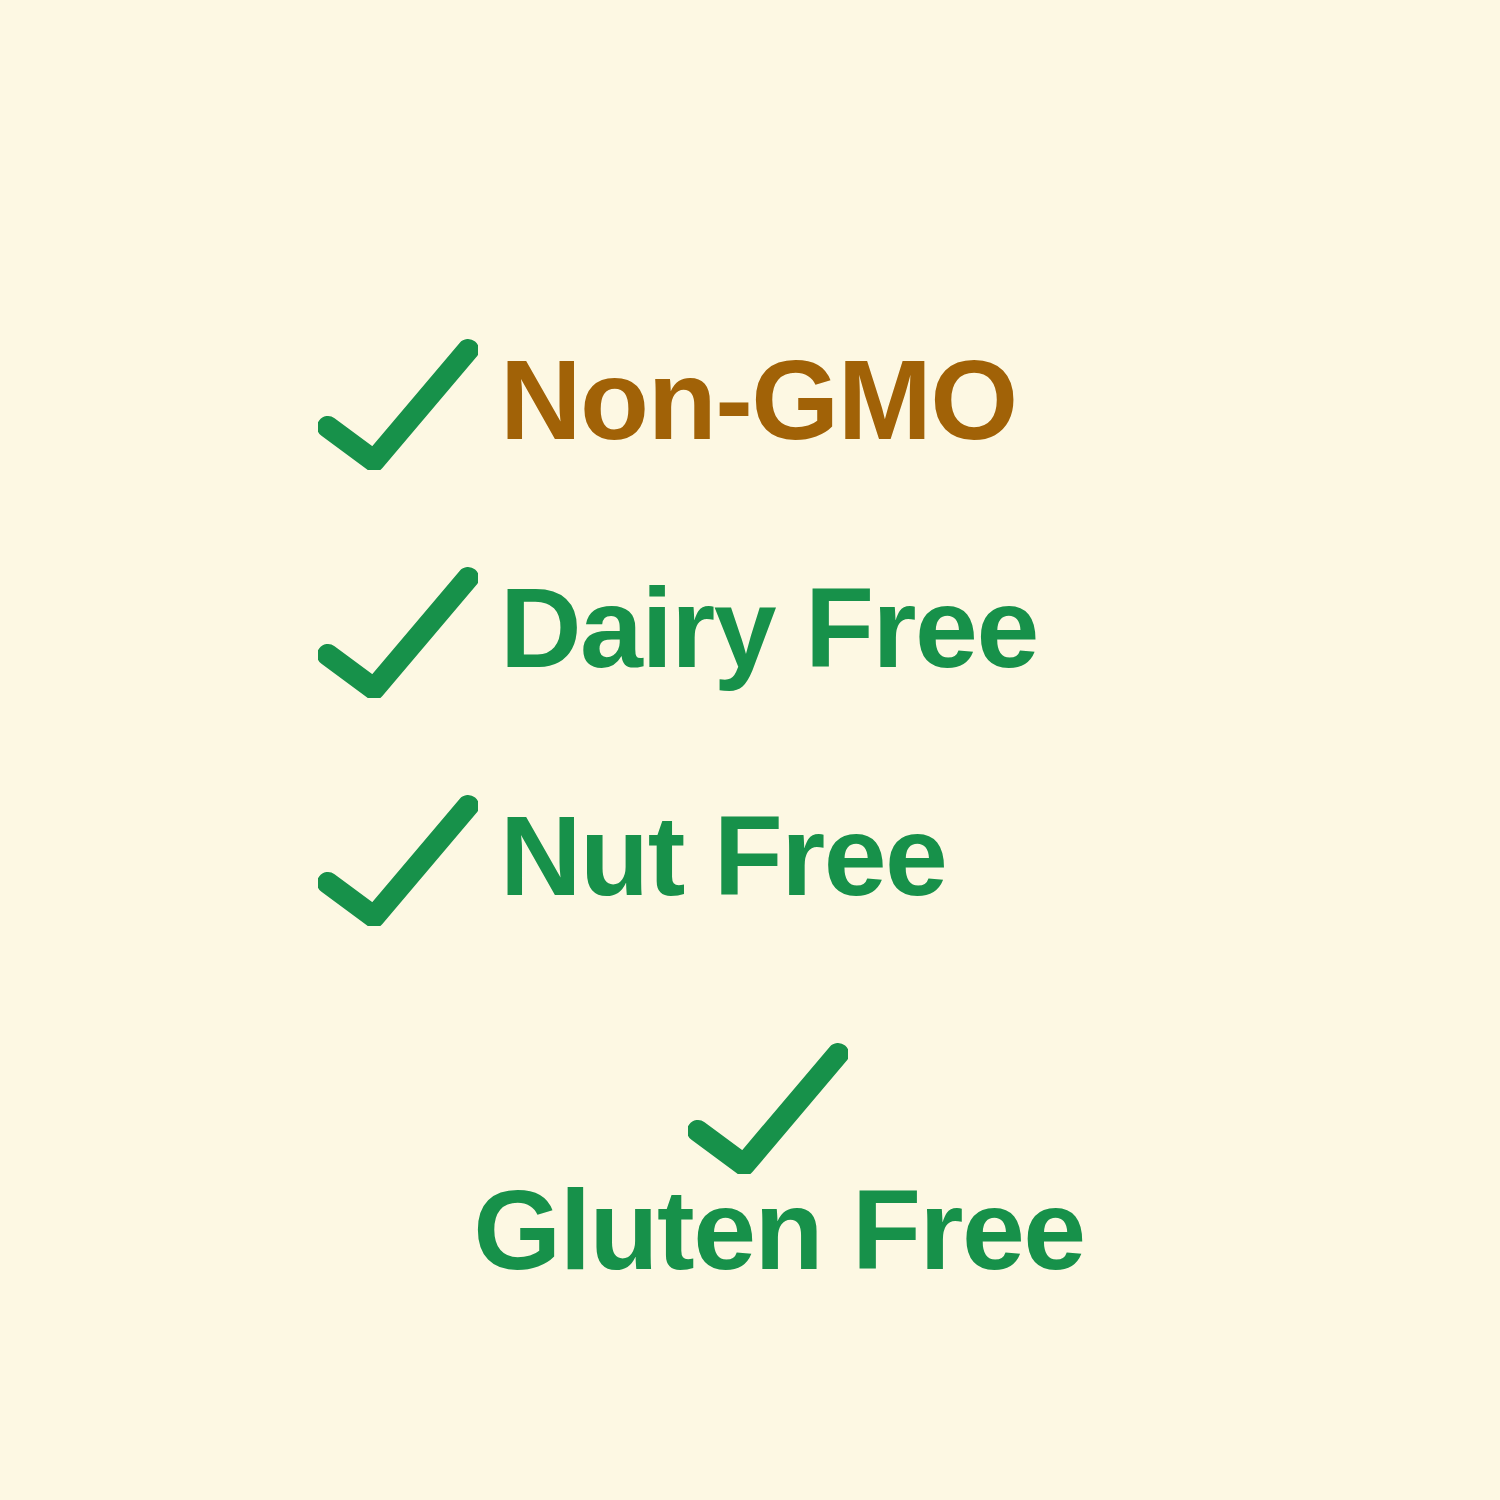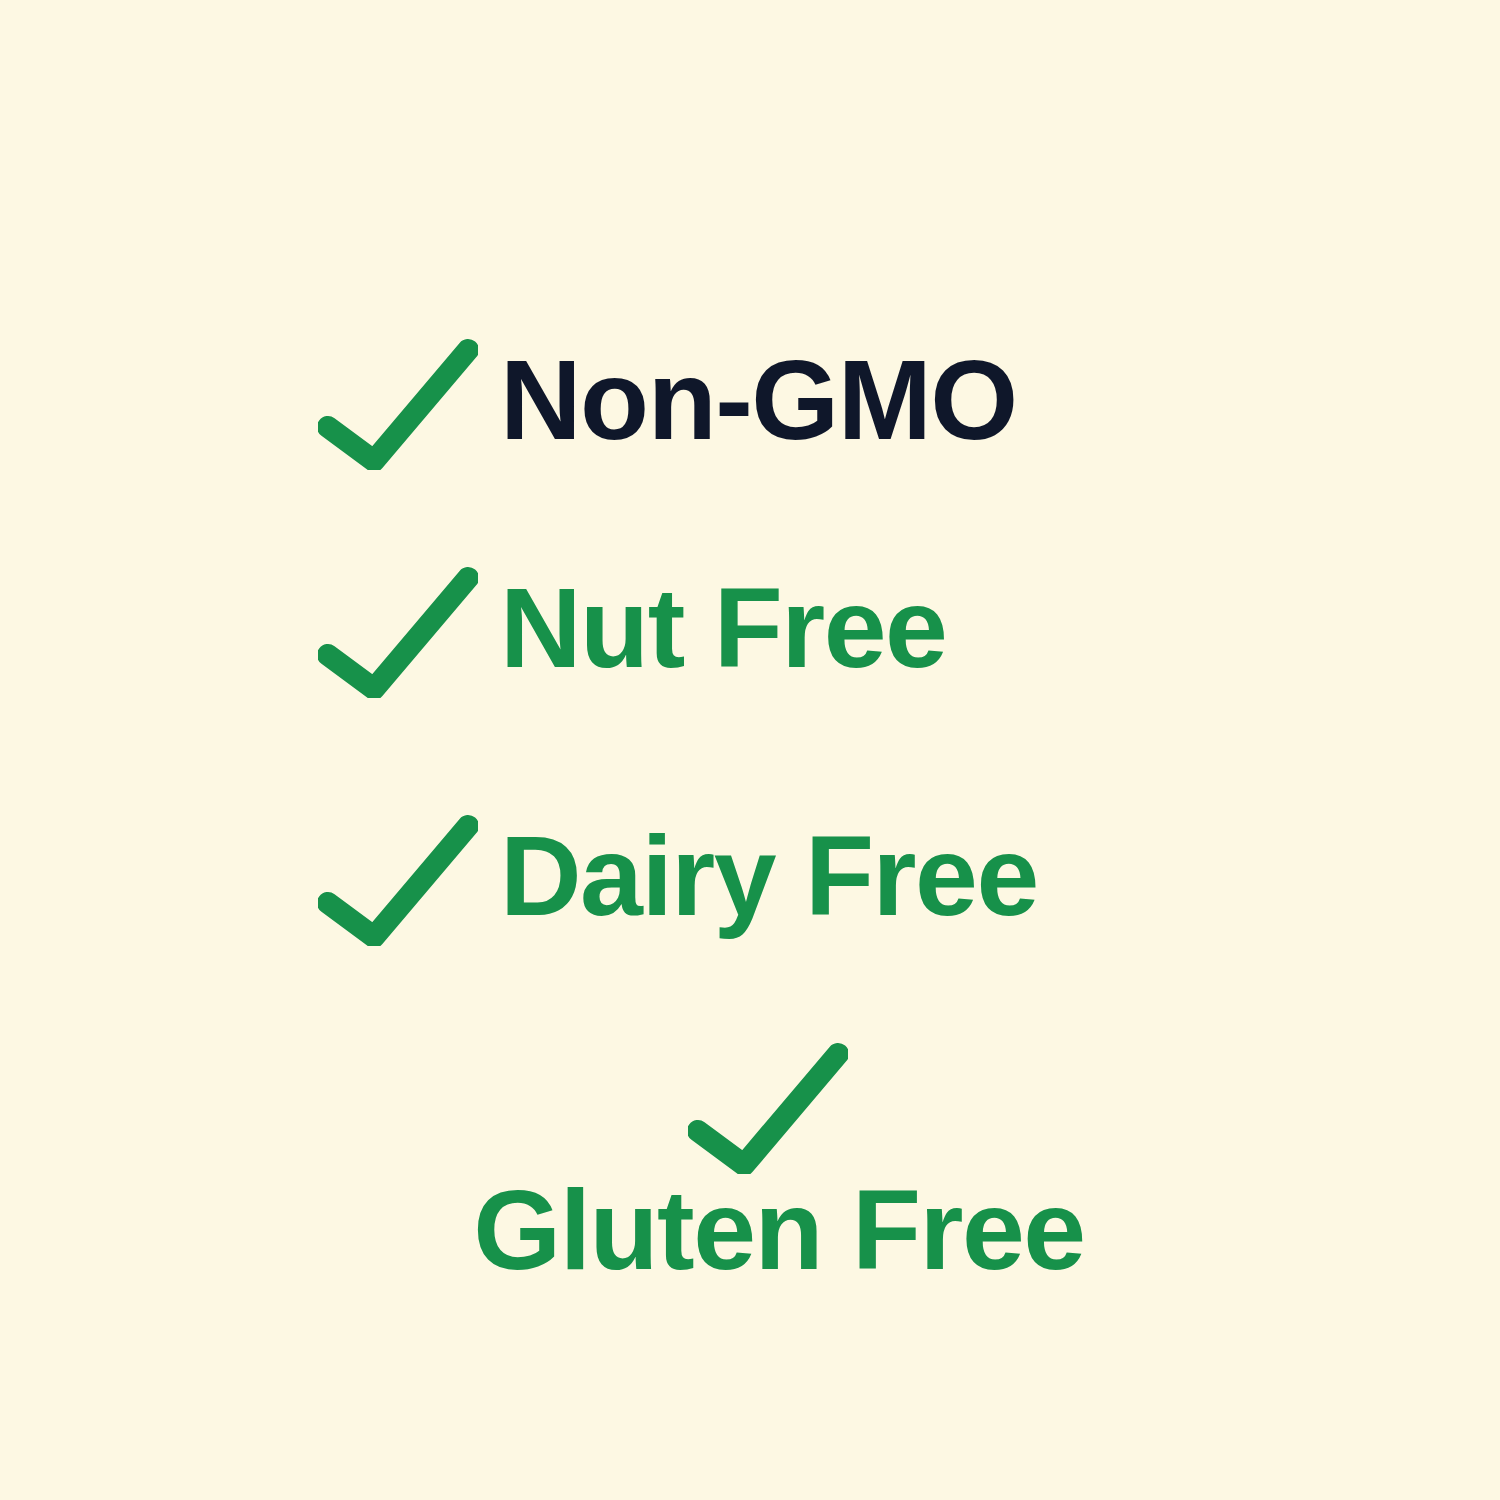--- a/index.html
+++ b/index.html
@@ -76,44 +76,44 @@
 <div id="stage" style="background: rgb(253, 248, 227);">
 
   <div id="claims-list">
 
     <div class="claim-row">
       <span class="check-wrap">
         <svg viewBox="0 0 160 140" xmlns="http://www.w3.org/2000/svg" aria-hidden="true">
           <path d="M10 97 L56 131 L150 20" fill="none" stroke="#17914A" stroke-width="22" stroke-linecap="round" stroke-linejoin="round"></path>
         </svg>
       </span>
-      <span class="claim-label" style="color: #0f172a;">Non-GMO</span>
+      <span class="claim-label" style="color: #a16207;">Non-GMO</span>
+    </div>
+
+    <div class="claim-row">
+      <span class="check-wrap">
+        <svg viewBox="0 0 160 140" xmlns="http://www.w3.org/2000/svg" aria-hidden="true">
+          <path d="M10 97 L56 131 L150 20" fill="none" stroke="#17914A" stroke-width="22" stroke-linecap="round" stroke-linejoin="round"></path>
+        </svg>
+      </span>
+      <span class="claim-label" style="color: rgb(23, 145, 74);">Dairy Free</span>
     </div>
 
     <div class="claim-row row-gap-wide">
       <span class="check-wrap">
         <svg viewBox="0 0 160 140" xmlns="http://www.w3.org/2000/svg" aria-hidden="true">
           <path d="M10 97 L56 131 L150 20" fill="none" stroke="#17914A" stroke-width="22" stroke-linecap="round" stroke-linejoin="round"></path>
         </svg>
       </span>
       <span class="claim-label" style="color: rgb(23, 145, 74);">Nut Free</span>
     </div>
 
     <div class="claim-row">
       <span class="check-wrap">
         <svg viewBox="0 0 160 140" xmlns="http://www.w3.org/2000/svg" aria-hidden="true">
           <path d="M10 97 L56 131 L150 20" fill="none" stroke="#17914A" stroke-width="22" stroke-linecap="round" stroke-linejoin="round"></path>
         </svg>
       </span>
-      <span class="claim-label" style="color: rgb(23, 145, 74);">Dairy Free</span>
-    </div>
-
-    <div class="claim-row">
-      <span class="check-wrap">
-        <svg viewBox="0 0 160 140" xmlns="http://www.w3.org/2000/svg" aria-hidden="true">
-          <path d="M10 97 L56 131 L150 20" fill="none" stroke="#17914A" stroke-width="22" stroke-linecap="round" stroke-linejoin="round"></path>
-        </svg>
-      </span>
       <span class="claim-label" style="color: rgb(23, 145, 74);">Gluten Free</span>
     </div>
 
   </div>
 </div>
 
 </body></html>

